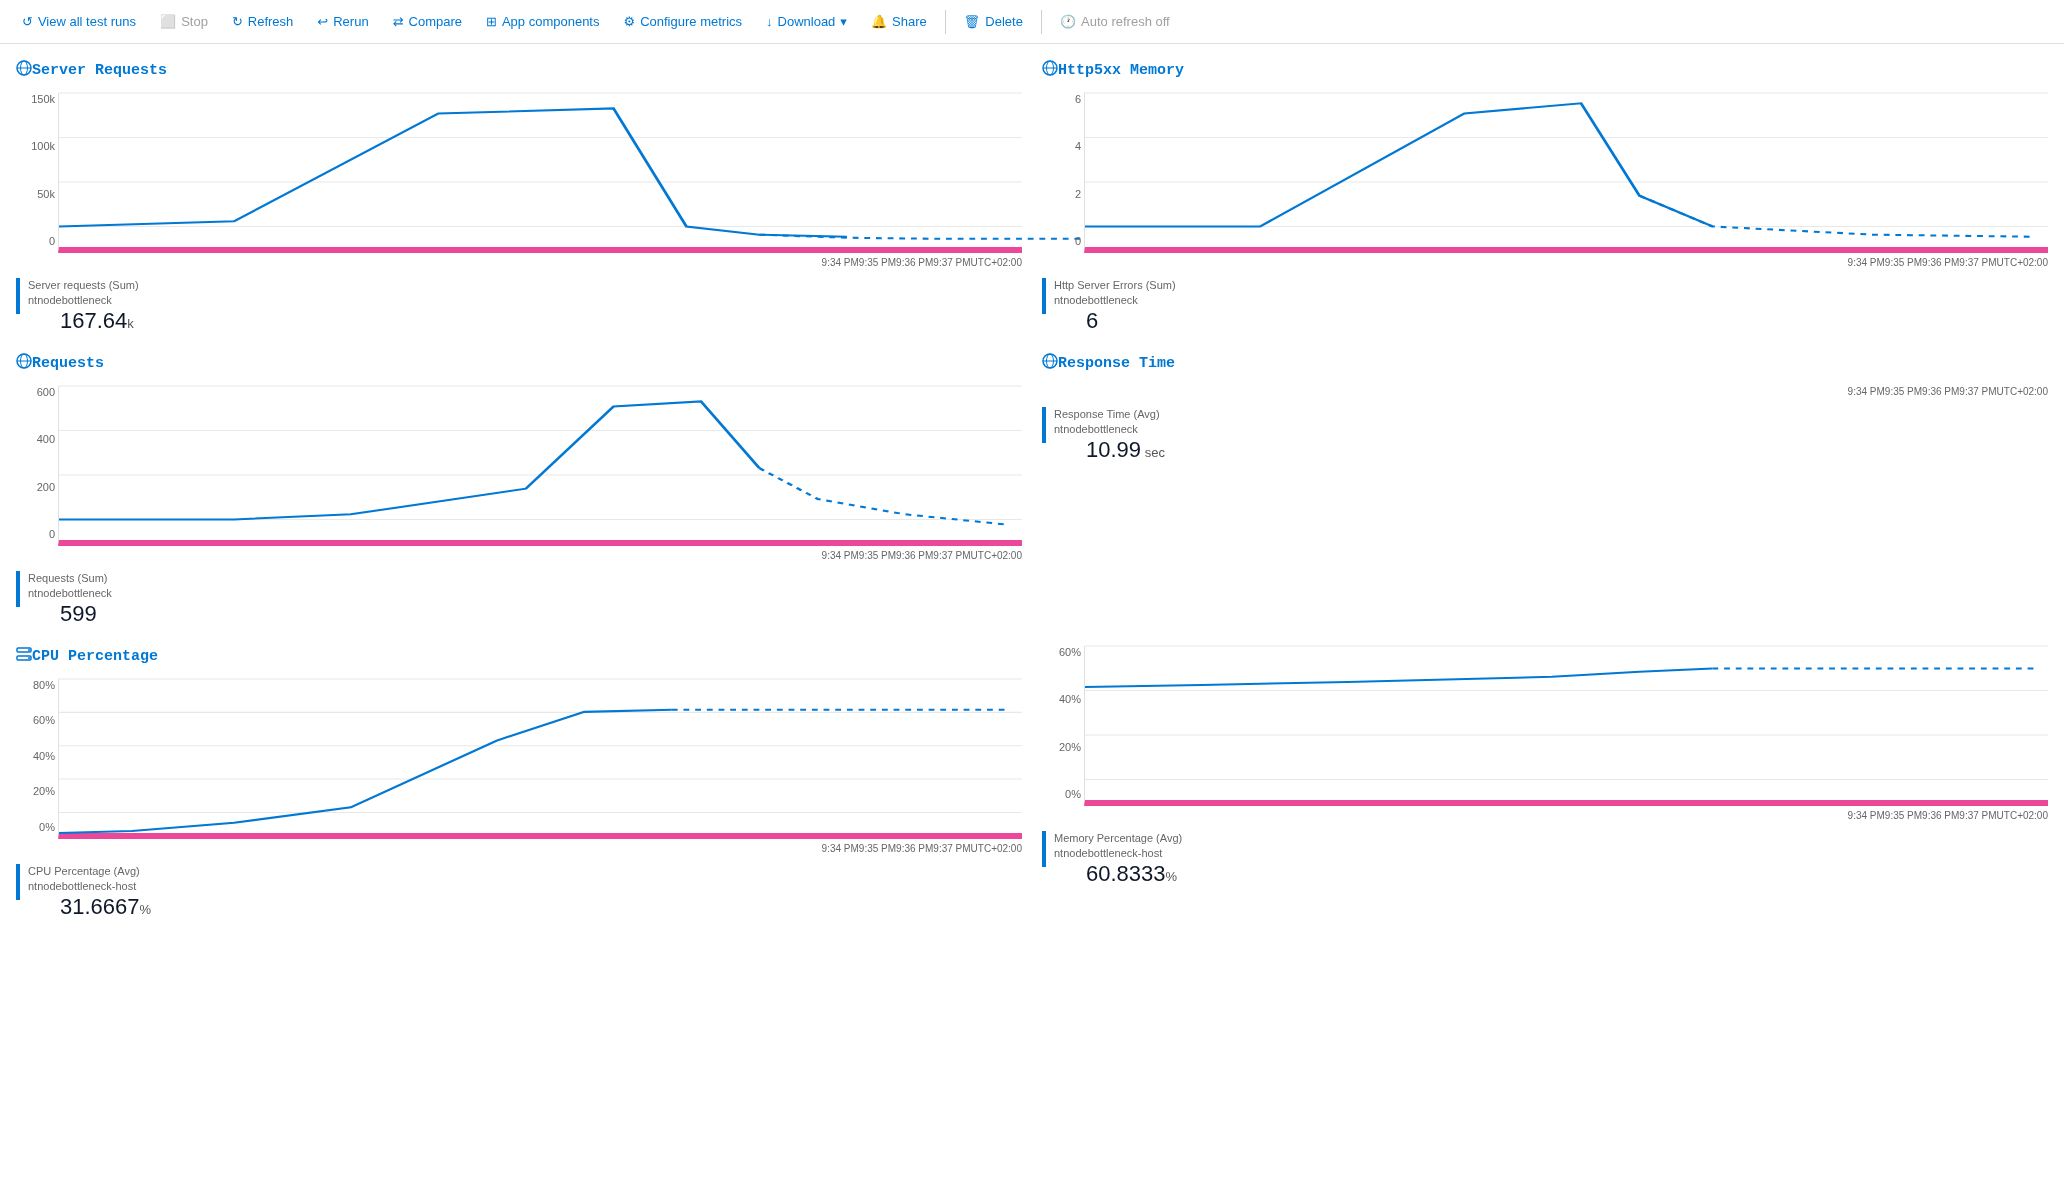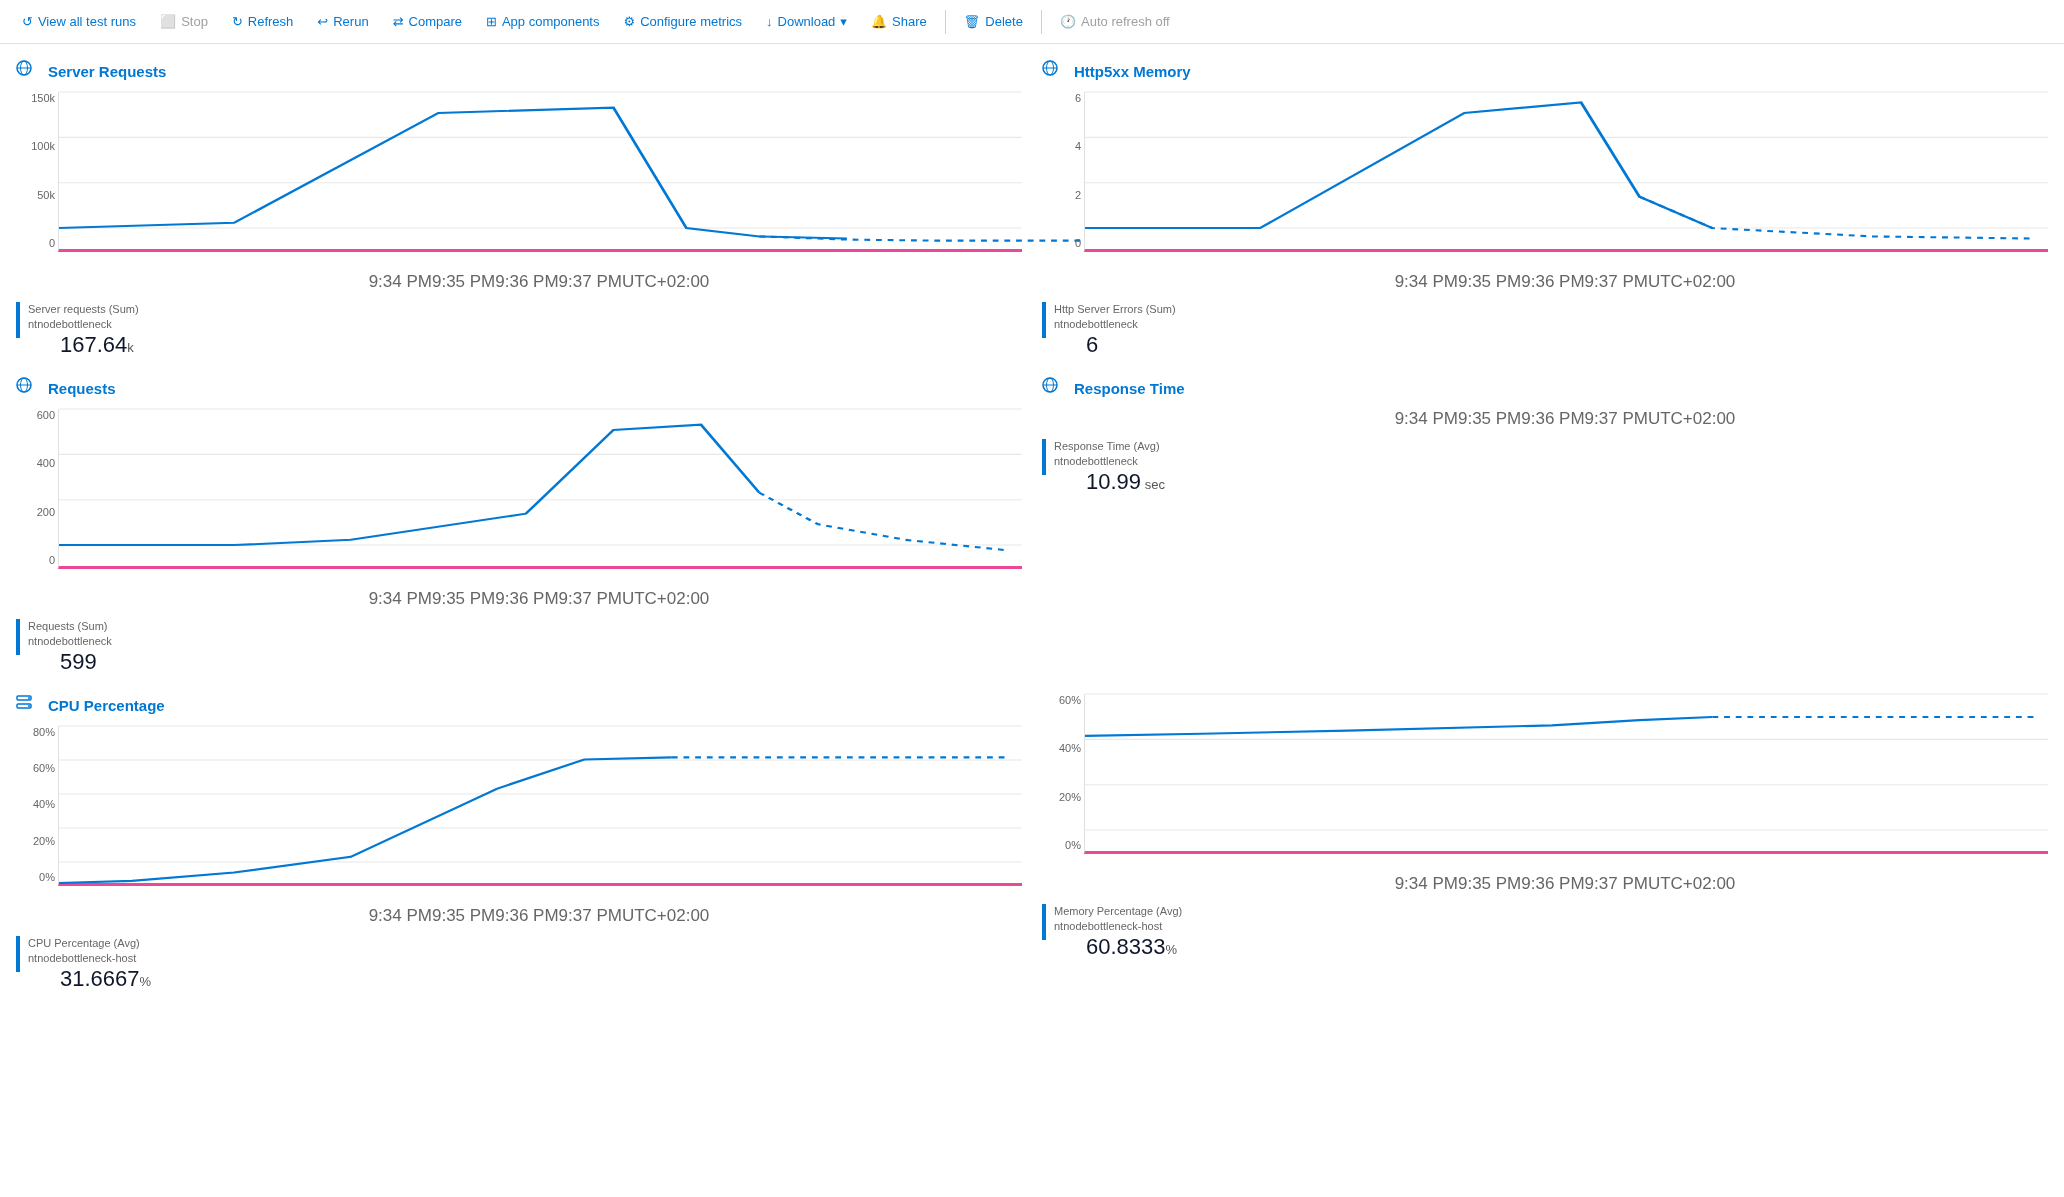--- a/index.html
+++ b/index.html
@@ -38,56 +38,57 @@
       grid-template-columns: 1fr 1fr;
       gap: 20px;
     }
 
     
     .chart-card {
       background: #fff;
     }
     .chart-title {
       display: flex;
-      align-items: flex-end;
-      gap: 16px;
+      align-items: center;
+      gap: 0;
       margin-bottom: 12px;
       font-size: 15px;
       font-weight: 600;
       color: #0078d4;
+      font-family: Liberation Mono, monospace;
     }
     .chart-title-icon {
       font-size: 16px;
     }
     .chart-container {
       position: relative;
       height: 160px;
       border-left: 1px solid #e0e0e0;
-      border-bottom: 3px solid #ec4899;
+      border-bottom: 6px solid #ec4899;
       margin-left: 40px;
-      margin-bottom: 20px;
+      margin-bottom: 4px;
     }
     .chart-y-labels {
       position: absolute;
       left: -42px;
       top: 0;
       height: 100%;
       display: flex;
       flex-direction: column;
       justify-content: space-between;
       font-size: 11px;
       color: #666;
       text-align: right;
       width: 38px;
     }
     .chart-x-labels {
       display: flex;
-      justify-content: center;
+      justify-content: flex-end;
       margin-left: 40px;
-      font-size: 17px;
+      font-size: 10px;
       color: #666;
       margin-top: 4px;
     }
     .chart-svg {
       width: 100%;
       height: 100%;
       overflow: visible;
     }
     .chart-gridline {
       stroke: #e8e8e8;

